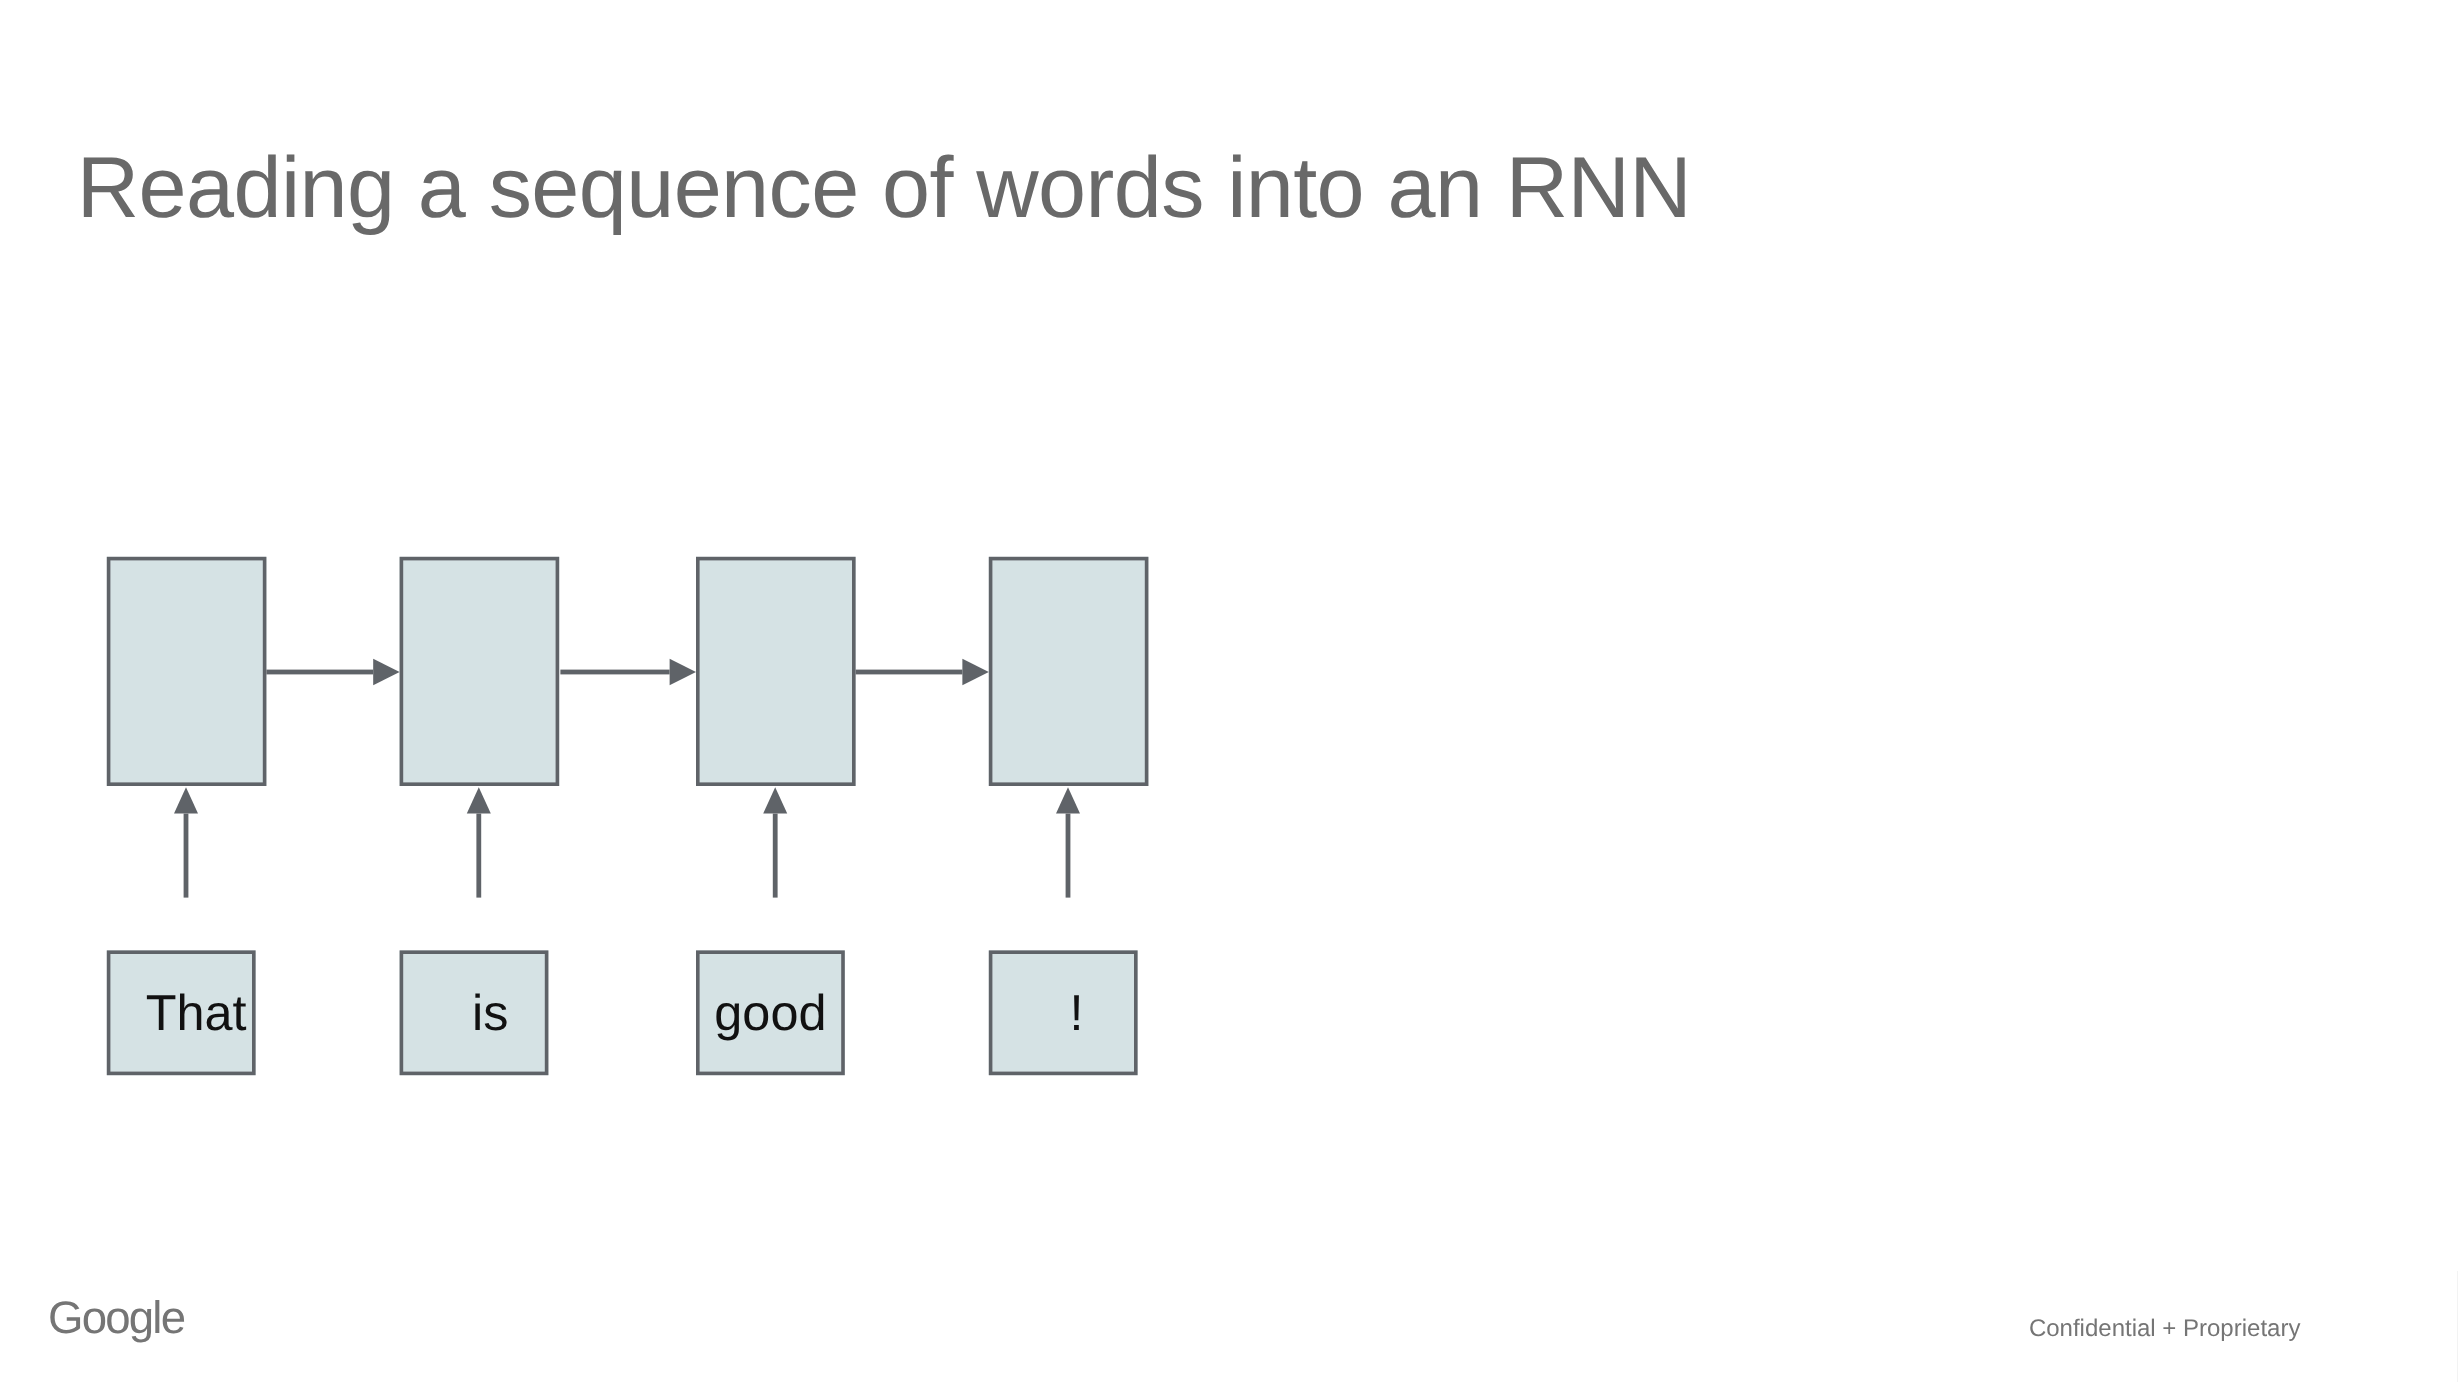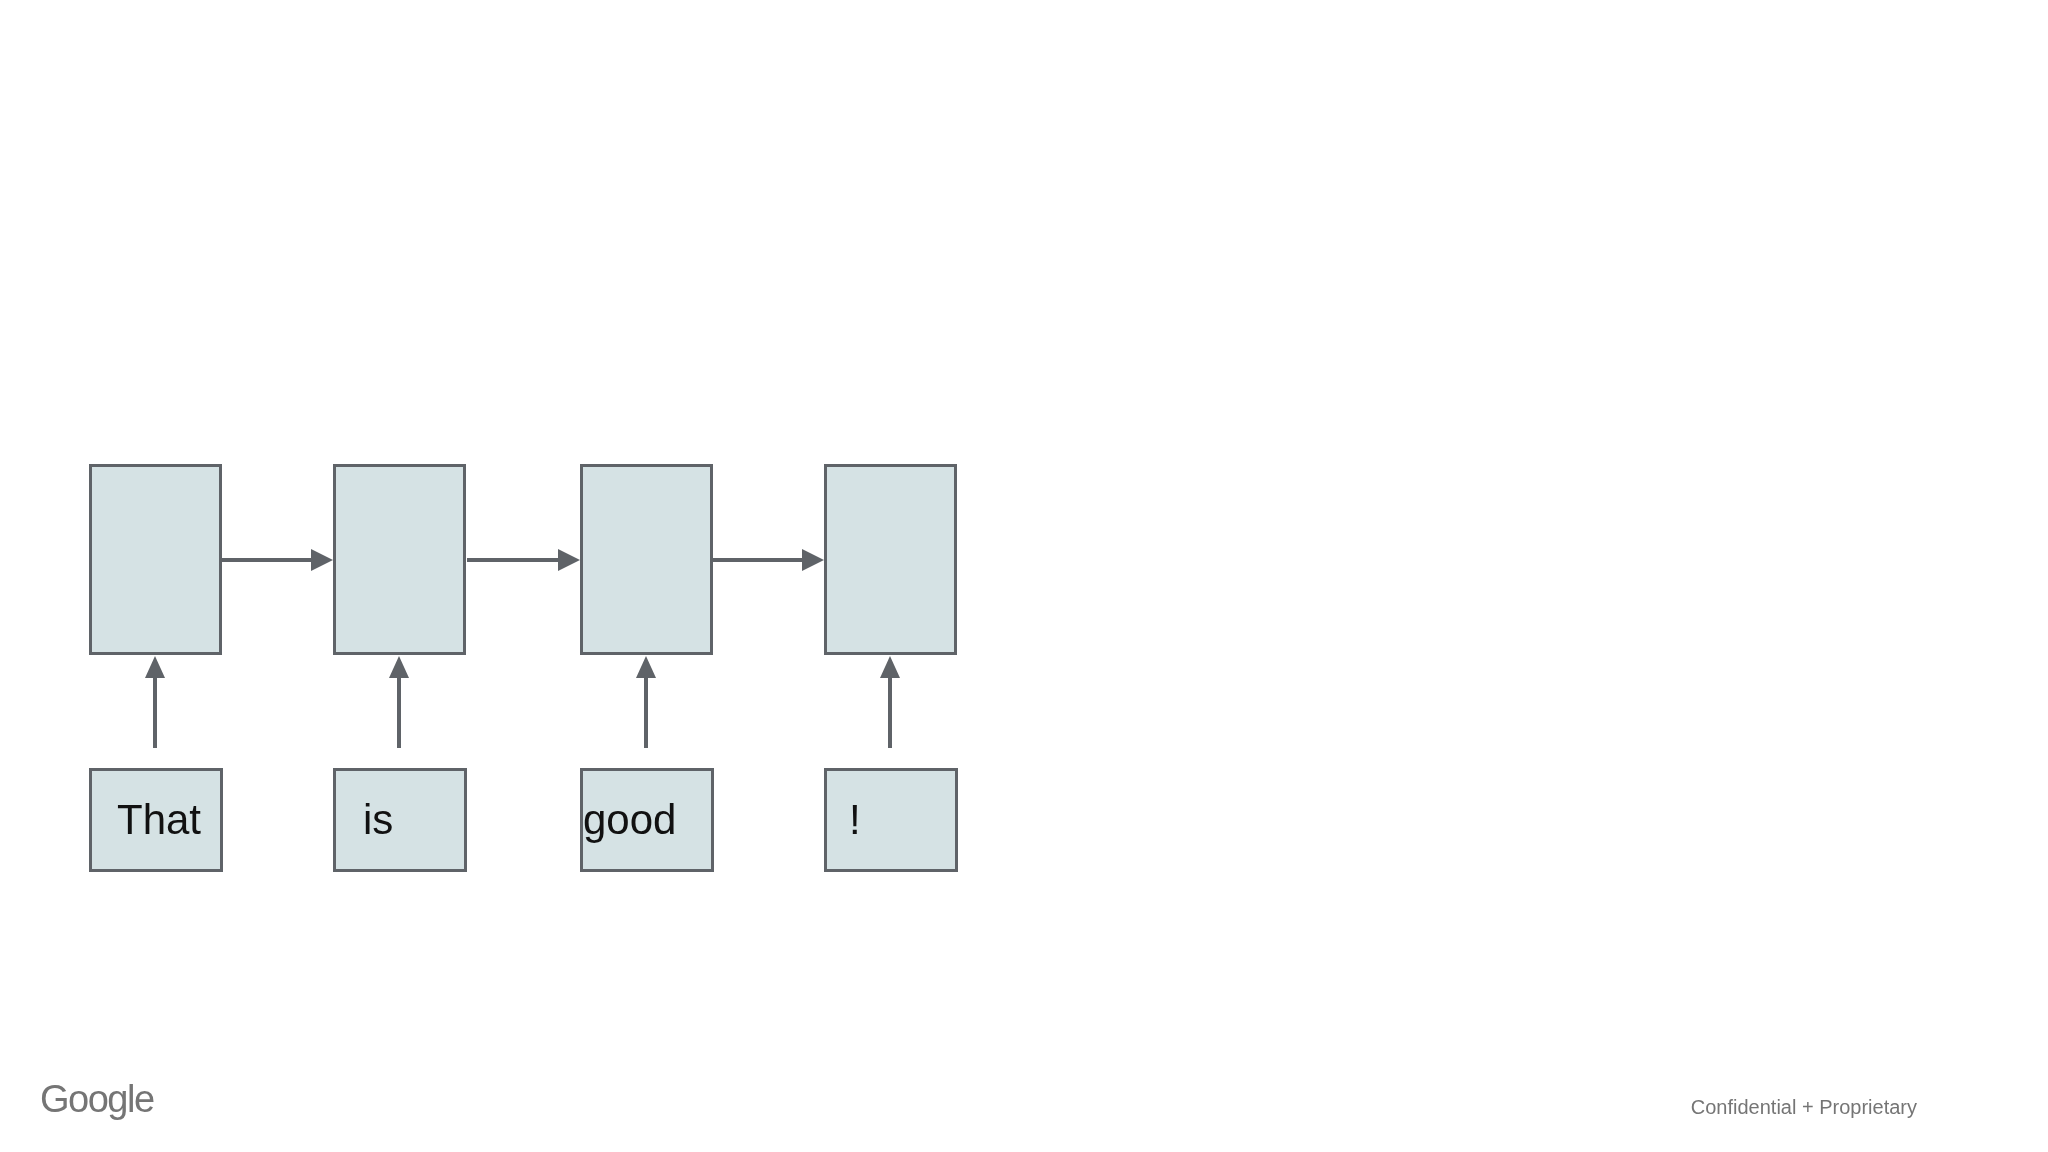--- a/index.html
+++ b/index.html
@@ -16,23 +16,23 @@
   .title{
     position:absolute; left:64px; top:118px;
     font-size:72px; line-height:1.1; color:var(--title-text);
     letter-spacing:-0.5px; white-space:nowrap;
   }
   .cell{
     position:absolute; top:464px; width:133px; height:191px;
     background:var(--box-fill); border:3px solid var(--box-border);
   }
   .wordbox{
-    position:absolute; top:768px; width:134px; height:104px;
+    position:absolute; top:792px; width:124px; height:104px;
     background:var(--box-fill); border:3px solid var(--box-border);
-    display:flex; align-items:center;
+    display:flex; align-items:center;justify-content:center;
   }
   .wordbox .word{ font-size:42px; color:var(--word-text); line-height:1; }
   .x0{left:89px}.x1{left:333px}.x2{left:580px}.x3{left:824px}
   .p0{padding-left:25px}.p1{padding-left:27px}.p2{}.p3{padding-left:22px}
   .hline{ position:absolute; top:558px; height:4px; background:var(--arrow); }
   .hl0{left:222px;width:89px}.hl1{left:467px;width:91px}.hl2{left:713px;width:89px}
   .hhead{
     position:absolute; top:549px; width:0; height:0;
     border-top:11px solid transparent; border-bottom:11px solid transparent;
     border-left:22px solid var(--arrow);
@@ -53,20 +53,21 @@
   .confidential{
     position:absolute; right:131px; top:1096px;
     font-size:20px; color:var(--footer-text); white-space:nowrap;margin-left:16px;
   }
 </style>
 </head>
 <body>
 
 <div class="slide">
 
+  <div class="title">Reading a sequence of words into an RNN</div>
 
   <div>
 
     <div class="cell x0"></div>
     <div class="cell x1"></div>
     <div class="cell x2"></div>
     <div class="cell x3"></div>
 
     <div class="hline hl0"></div>
     <div class="hhead hh0"></div>

